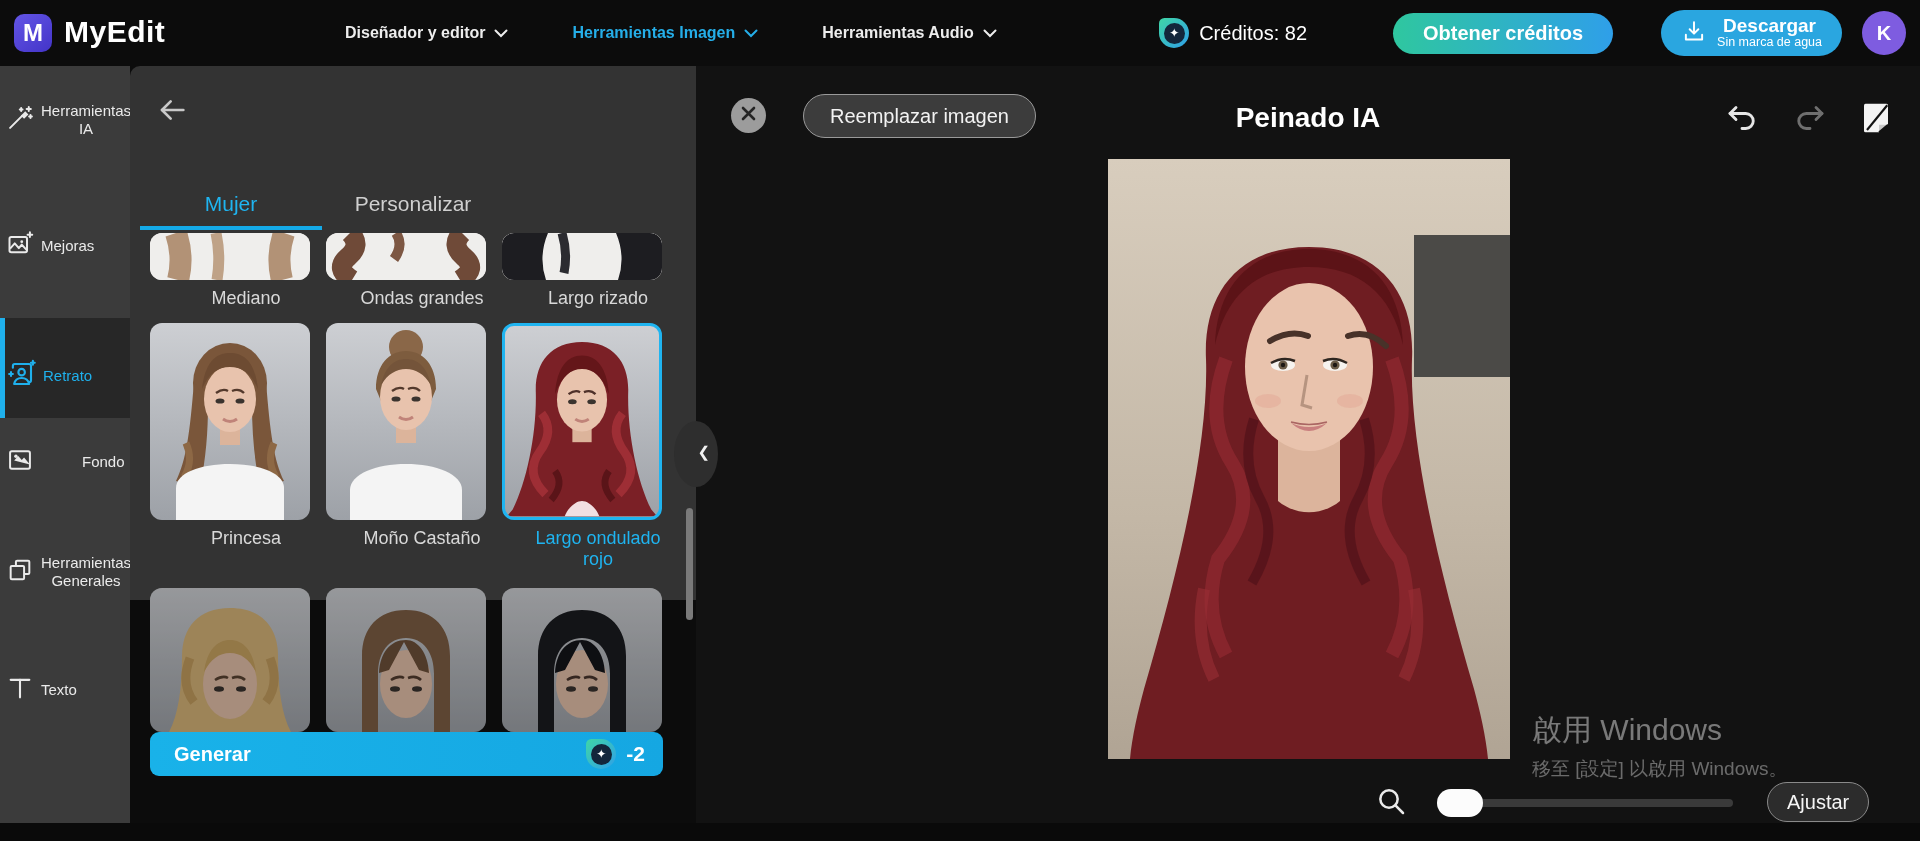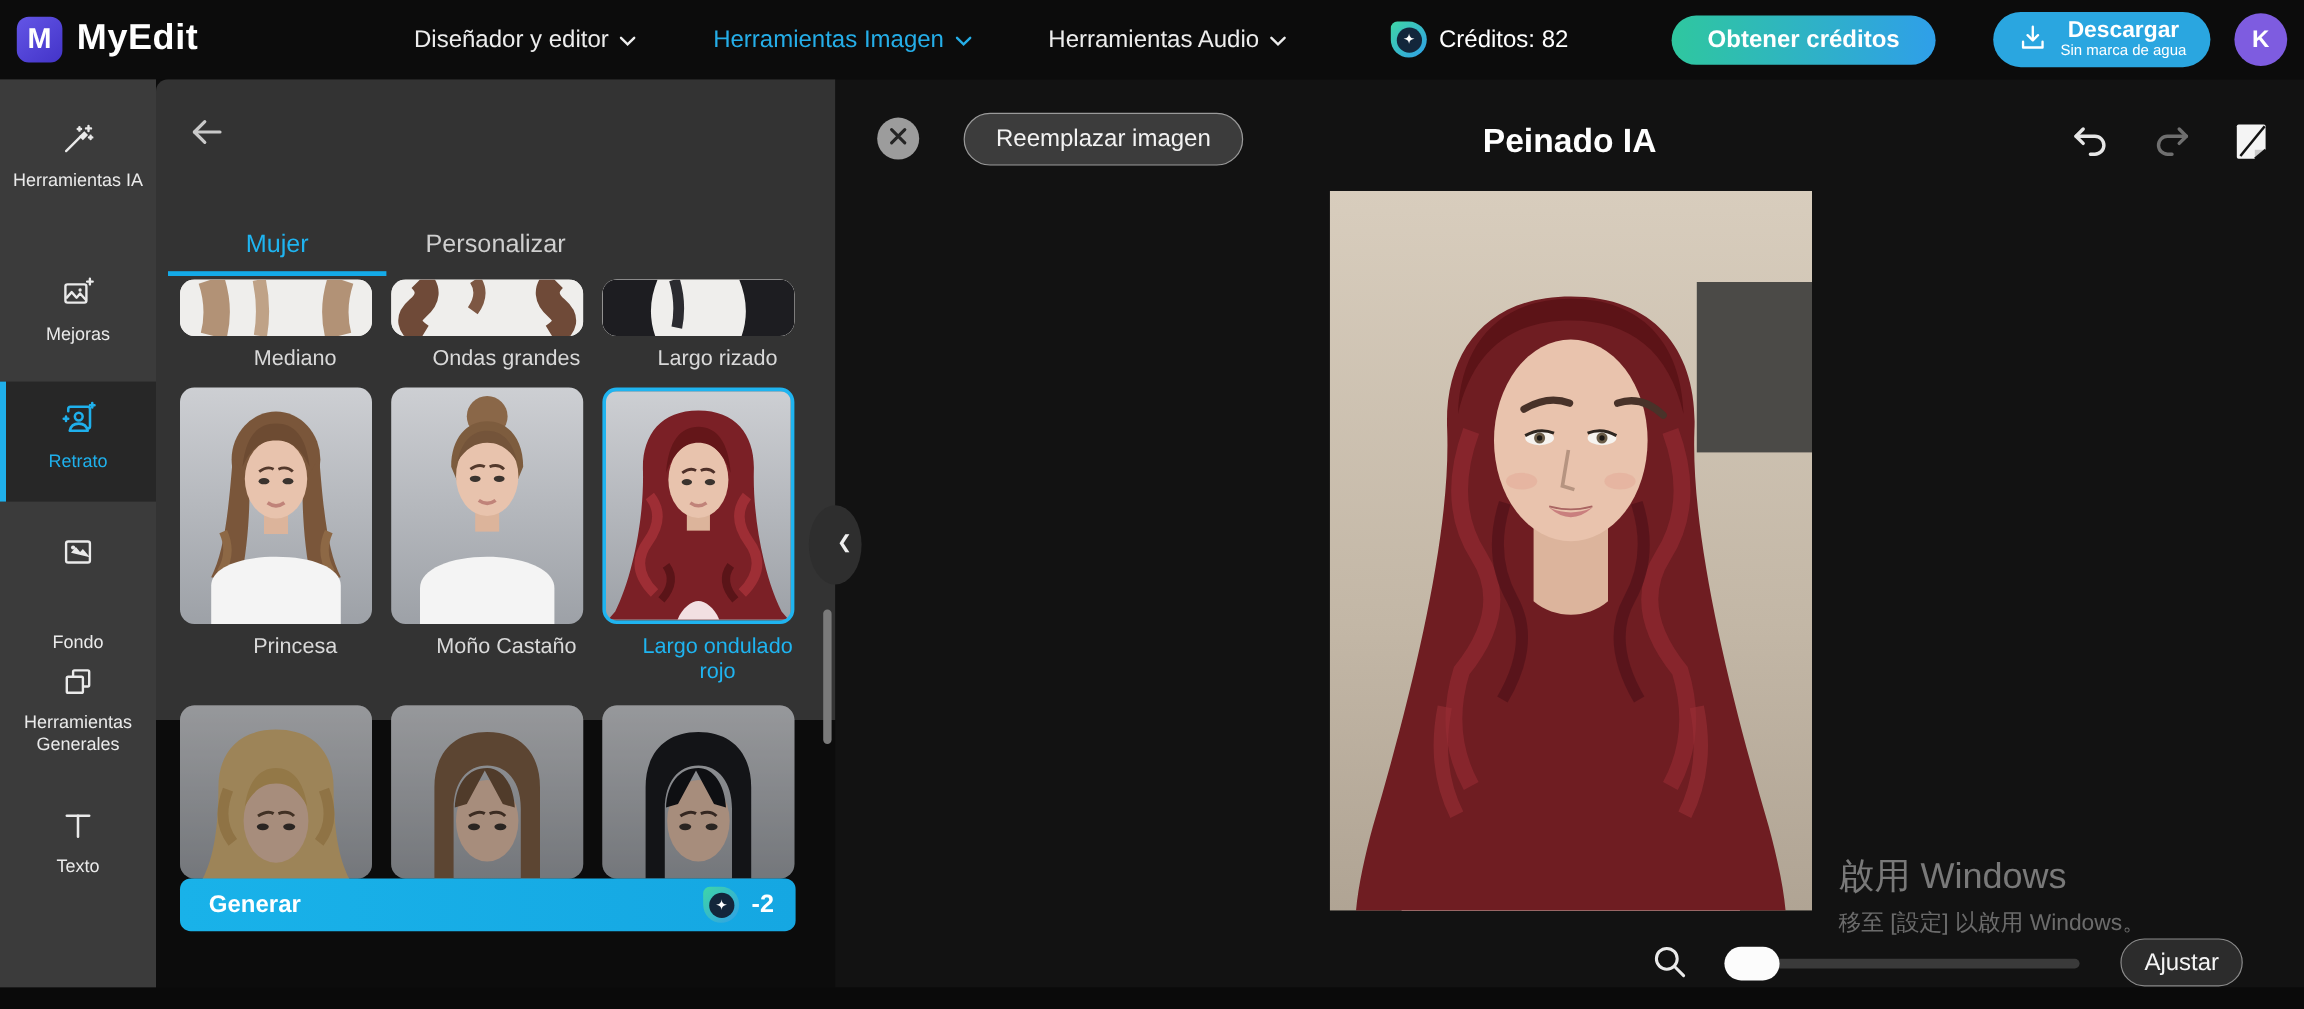--- a/index.html
+++ b/index.html
@@ -8,42 +8,42 @@
   .stage { position:relative; width:1920px; height:841px; }
 
   
   .navbar { position:absolute; top:0; left:0; width:1920px; height:66px; background:#0c0c0c;
     display:flex; align-items:center; z-index:30; }
   .logo-box { position:absolute; left:14px; top:14px; width:38px; height:38px; border-radius:10px;
     background:linear-gradient(140deg,#6355e6,#4334c8); color:#fff; font-weight:bold; font-size:24px;
     display:flex; align-items:center; justify-content:center; }
   .logo-text { position:absolute; left:64px; top:15px; color:#fff; font-size:30px; font-weight:600; letter-spacing:0.5px; }
   .nav-links { position:absolute; left:345px; top:0; height:66px; display:flex; align-items:center; gap:64px; }
-  .nav-item { display:flex; align-items:flex-end; gap:9px; color:#ededed; font-size:20px; font-weight:400; cursor:pointer; }
+  .nav-item { display:flex; align-items:flex-end; gap:9px; color:#ededed; font-size:16px; font-weight:700; cursor:pointer; }
   .nav-item.active { color:#25aee8; }
   .nav-right { position:absolute; right:14px; top:0; height:66px; display:flex; align-items:center; }
   .credits { display:flex; align-items:center; gap:10px; color:#fff; font-size:20px; font-weight:500; margin-right:86px; }
   .droplet { width:30px; height:30px; border-radius:18% 50% 50% 50%;
     background:linear-gradient(135deg,#3fd6a6,#2f9fe9); display:flex; align-items:center; justify-content:center; }
   .droplet-core { width:21px; height:21px; border-radius:50%; background:#13263b; color:#fff; font-size:12px;
     display:flex; align-items:center; justify-content:center; }
   .btn-get { height:41px; padding:0 30px; border-radius:21px; border:none; cursor:pointer;
     background:linear-gradient(90deg,#2fc79f,#2f9fe9); color:#fff; font-size:20px; font-weight:bold;
     font-family:inherit; margin-right:48px; }
   .btn-download { height:46px; padding:16px 20px; border-radius:23px; border:none; cursor:pointer;
     background:#2aa6e0; color:#fff; display:flex; align-items:center; gap:10px; font-family:inherit; margin-right:20px; }
   .btn-download .dl-col { display:flex; flex-direction:column; align-items:center; line-height:1.05; }
   .btn-download .dl-main { font-size:19px; font-weight:bold; }
   .btn-download .dl-sub { font-size:12.5px; }
   .avatar { width:44px; height:44px; border-radius:50%; background:#7e5ce0; color:#fff; font-size:20px; font-weight:600;
     display:flex; align-items:center; justify-content:center; cursor:pointer; }
 
   
   .sidebar { position:absolute; top:66px; left:0; width:130px; height:757px; background:#3b3b3b; z-index:20; }
-  .side-item { position:absolute; left:0; width:130px; display:flex; flex-direction:column; align-items:center;
+  .side-item { position:absolute; left:0; width:130px; display:flex; align-items:center;
     gap:7px; color:#eaeaea; font-size:15px; text-align:center; line-height:1.2; cursor:pointer; padding:0 6px; }
   .side-item.active { background:#272727; color:#1fb0ec; padding-top:16px; }
   .side-item.active::before { content:""; position:absolute; left:0; top:0; bottom:0; width:5px; background:#1fb0ec; }
 
   
   .panel { position:absolute; top:66px; left:130px; width:566px; height:534px; background:#333333;
     border-top-left-radius:10px; z-index:21; }
   .back-btn { position:absolute; left:26px; top:28px; width:32px; height:32px; cursor:pointer; }
   .tabs { position:absolute; left:10px; top:112px; width:546px; height:52px; display:flex; }
   .tab { width:182px; height:52px; display:flex; align-items:center; justify-content:center;

